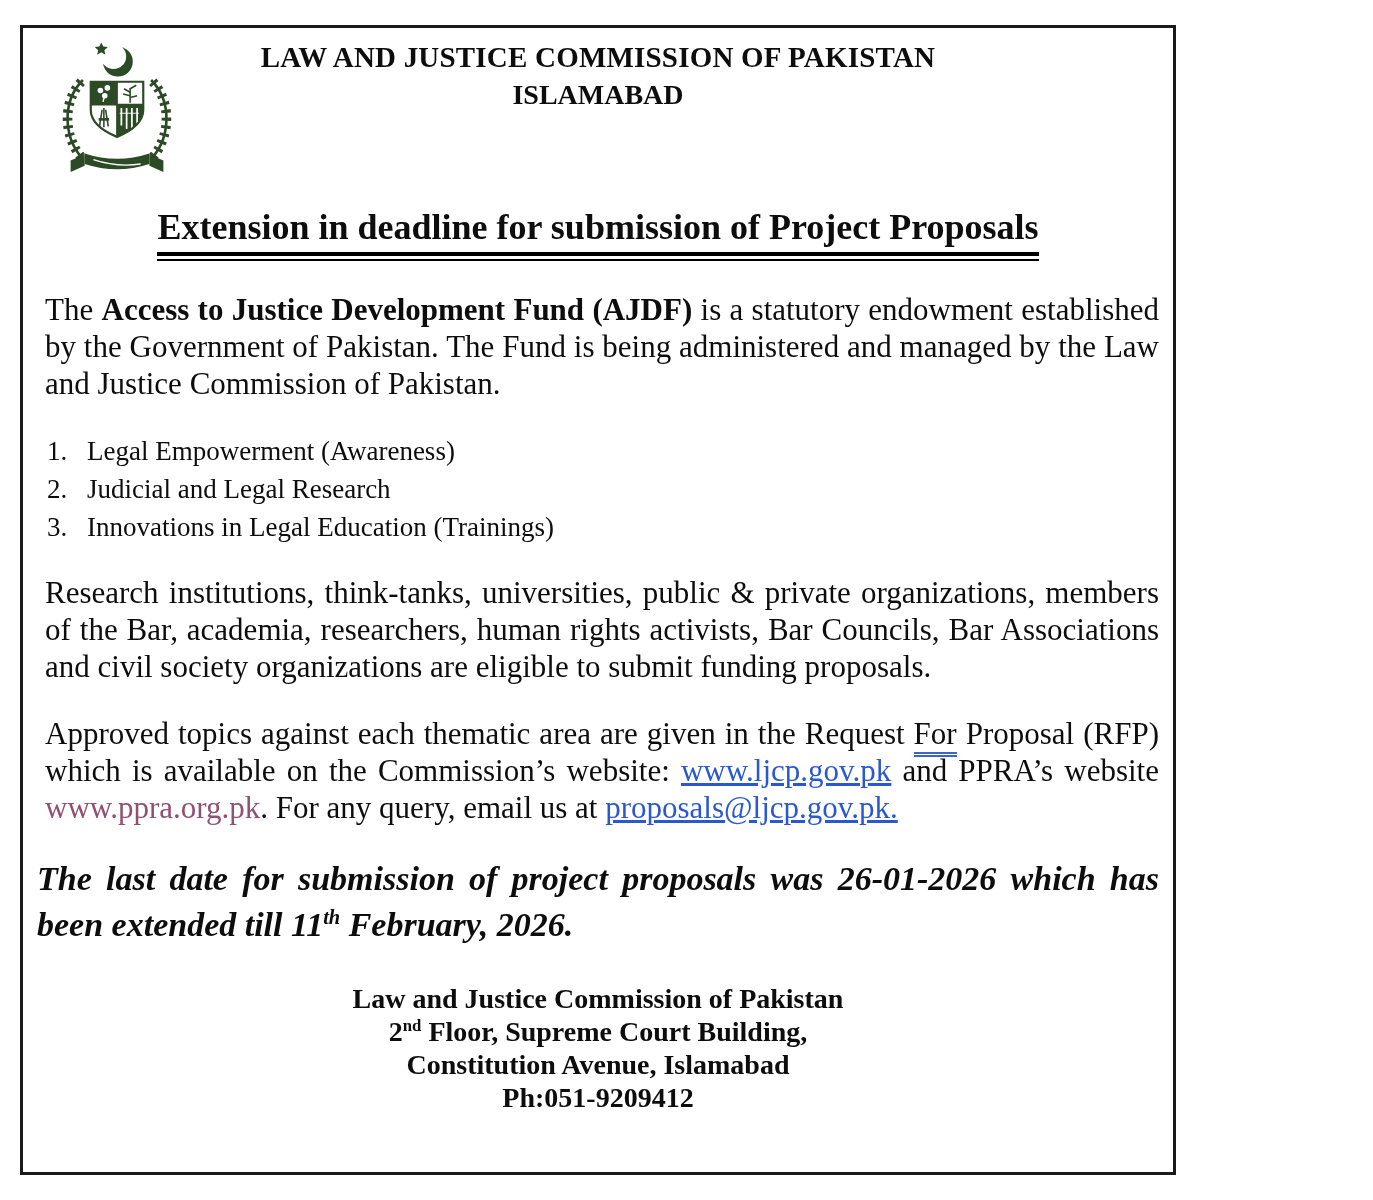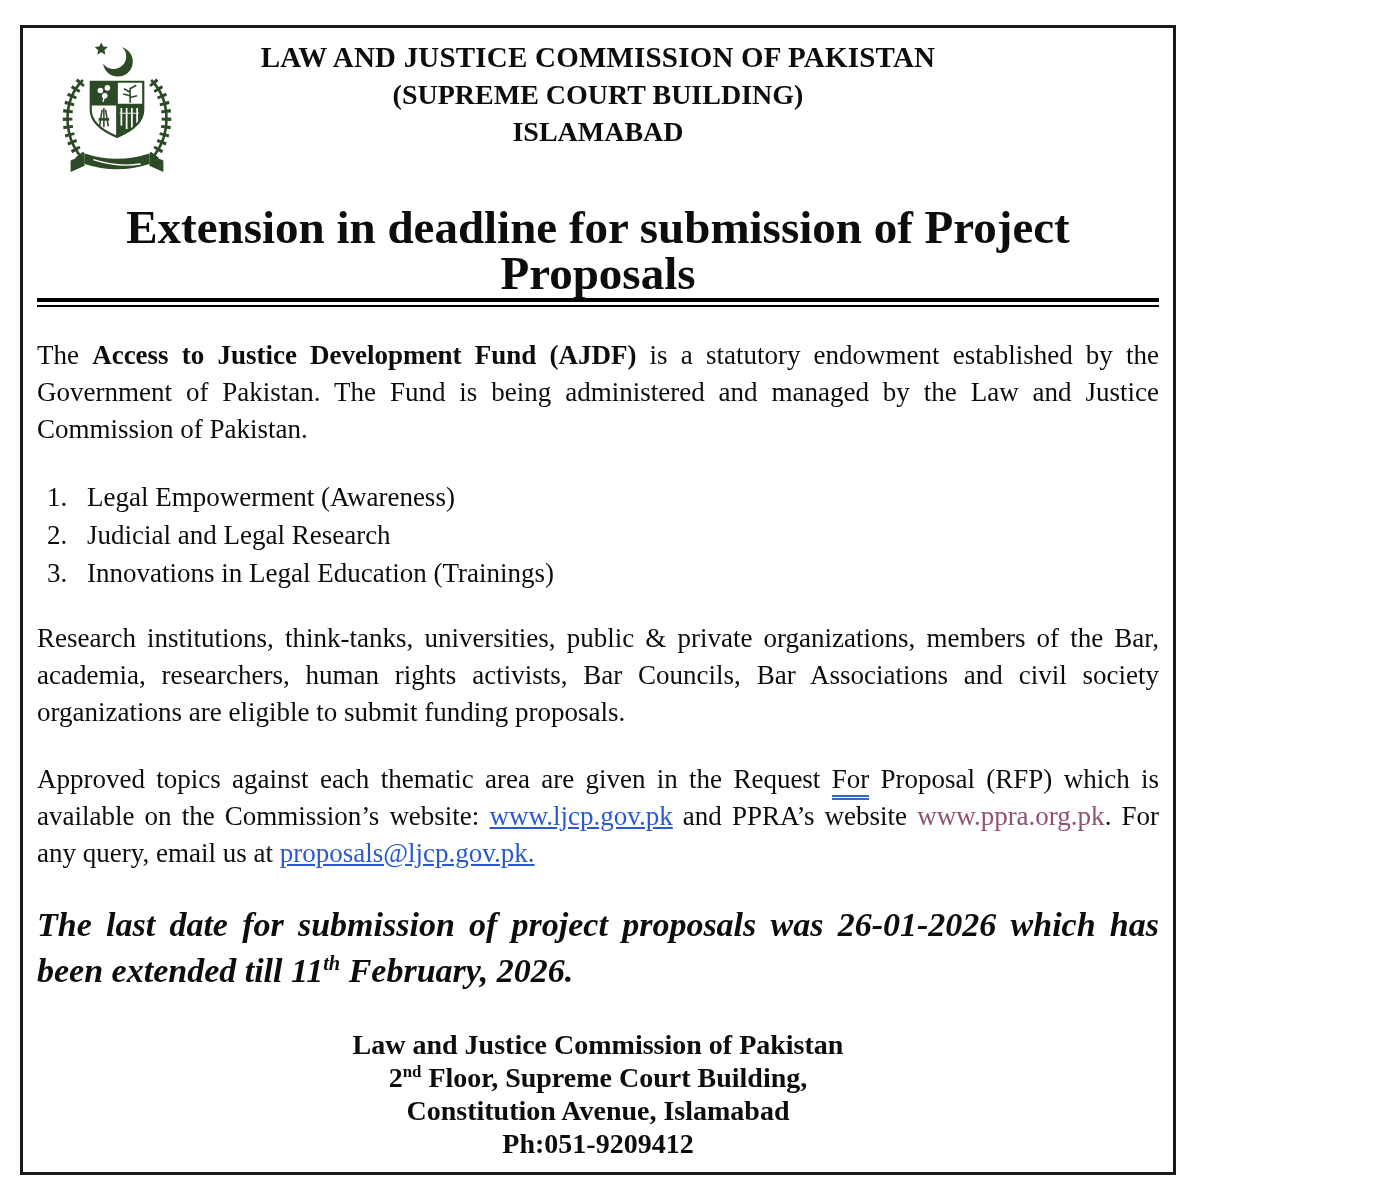--- a/index.html
+++ b/index.html
@@ -60,30 +60,30 @@
   }
   .title-outer {
     display: inline-block;
     border-bottom: 2px solid #000;
     padding-bottom: 3px;
   }
   .title-inner {
     display: inline-block;
     border-bottom: 4px solid #000;
     padding-bottom: 2px;
-    font-size: 47px;
+    font-size: 36px;
     font-weight: bold;
     line-height: 46px;
   }
   
   .para {
-    font-size: 27px;
+    font-size: 31px;
     line-height: 37px;
     text-align: justify;
-    margin: 0 0 30px 0;
+    margin: 0 0 30px 8px;
   }
   .para .b { font-weight: bold; }
   .link {
     color: #2a58d0;
     text-decoration: underline;
     text-decoration-color: #2a58d0;
     cursor: pointer;
   }
   .link-visited {
     color: #914f72;
@@ -183,21 +183,20 @@
           <g fill="#2c4a26">
             <path d="M22,140 l16,-7 l0,13 l-16,7 z"></path>
             <path d="M128,140 l-16,-7 l0,13 l16,7 z"></path>
             <path d="M38,132 q37,12 74,0 l0,12 q-37,12 -74,0 z"></path>
           </g>
           <path d="M48,139 q27,9 54,5" stroke="#ffffff" stroke-width="1.5" fill="none"></path>
         </svg>
       </div>
       <div class="org-block">
         <div class="org-name">LAW AND JUSTICE COMMISSION OF PAKISTAN</div>
-        <div class="org-sub">(SUPREME COURT BUILDING)</div>
         <div class="org-sub">ISLAMABAD</div>
       </div>
     </div>
 
     <div class="title-row">
       <span class="title-outer"><span class="title-inner">Extension in deadline for submission of Project Proposals</span></span>
     </div>
 
     <p class="para"><span>The </span><span class="b">Access to Justice Development Fund (AJDF)</span><span> is a statutory endowment established by the Government of Pakistan. The Fund is being administered and managed by the Law and Justice Commission of Pakistan.</span></p>
 

